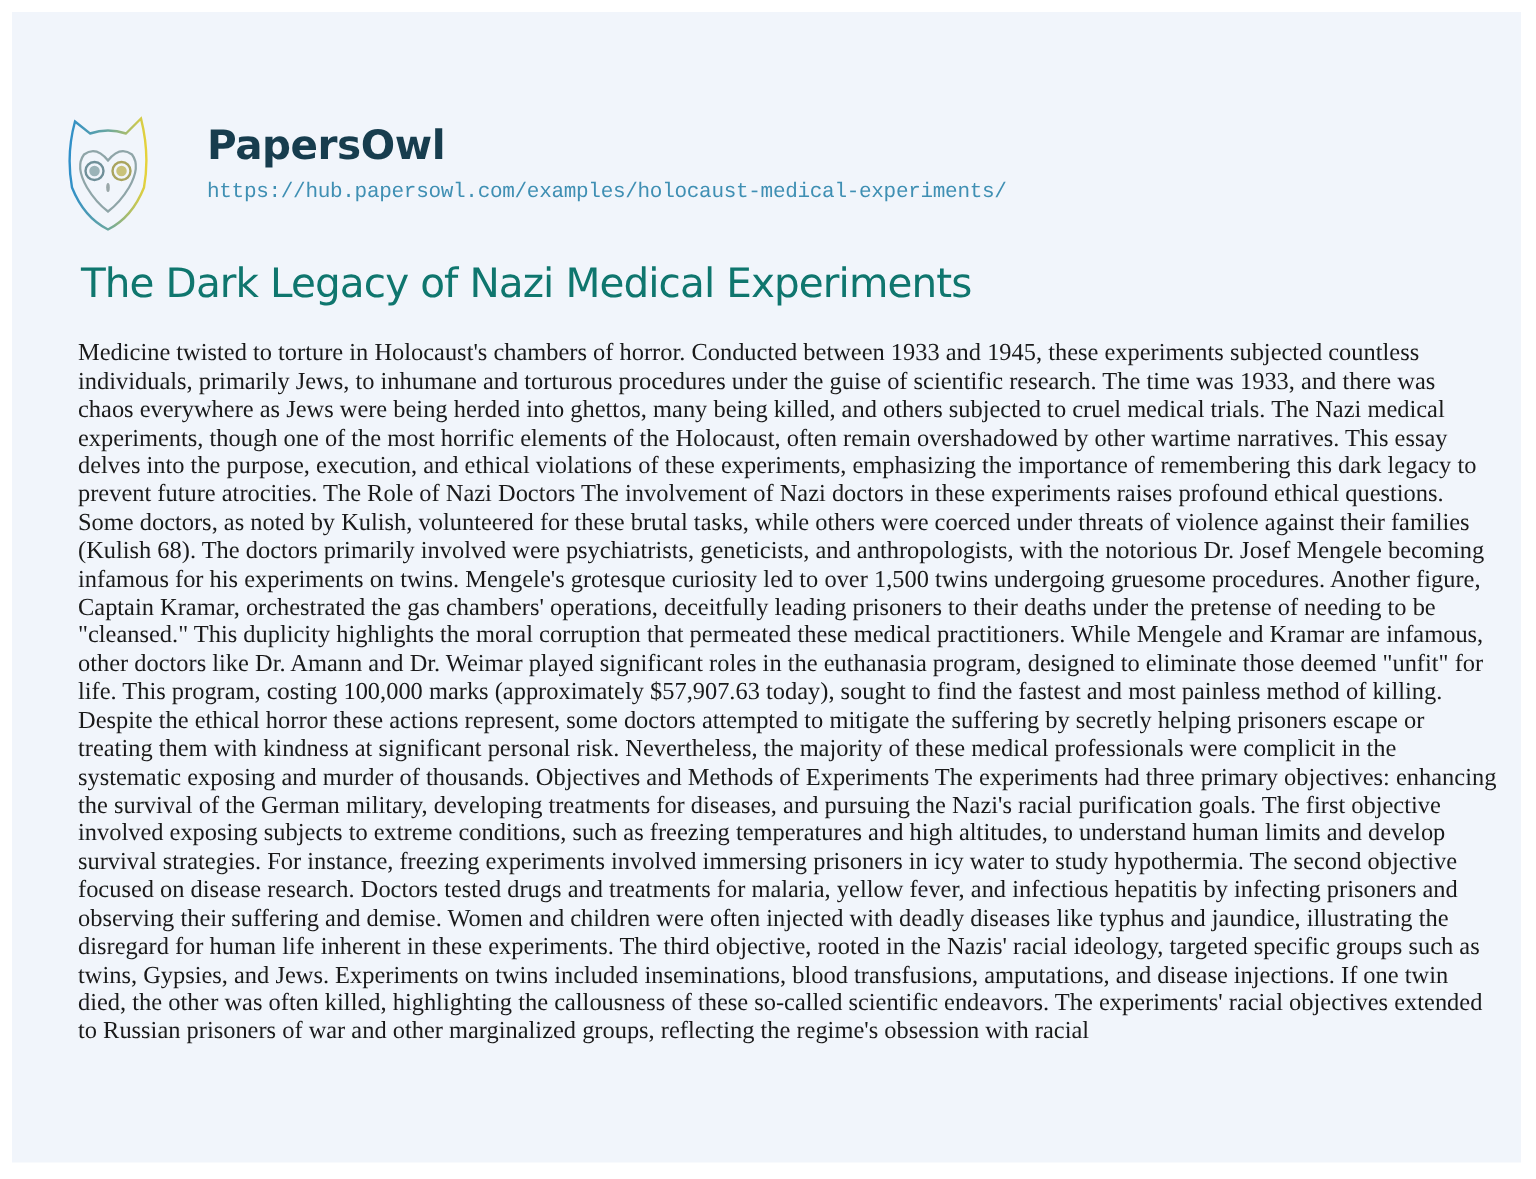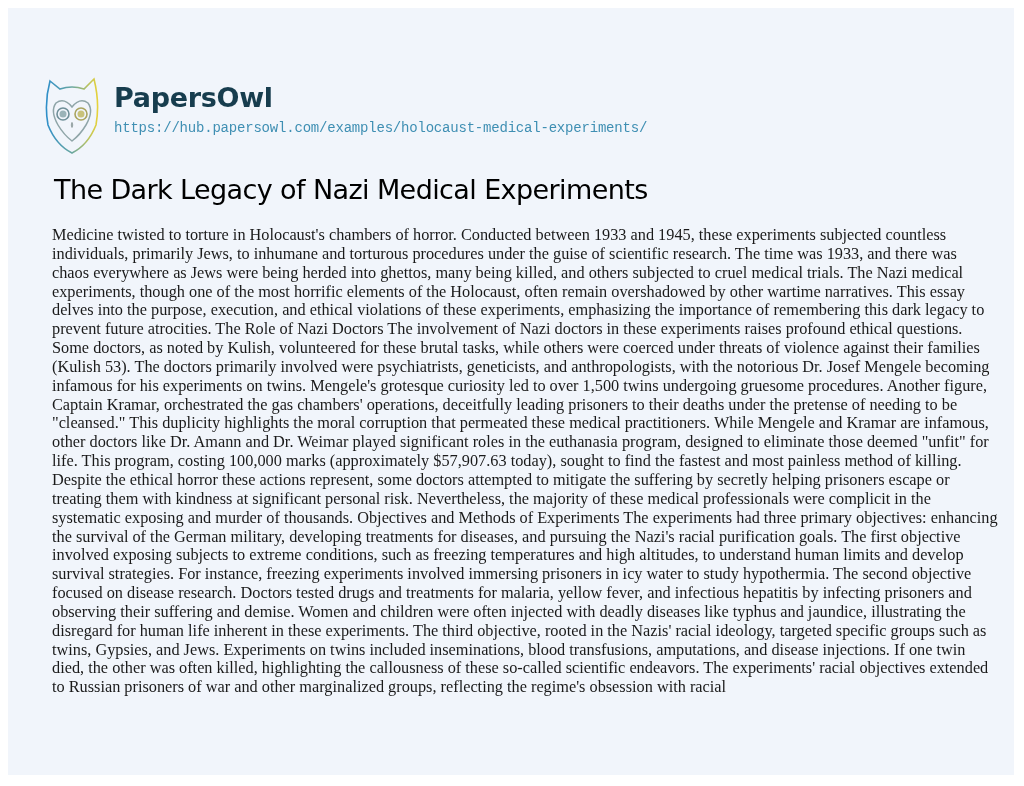--- a/index.html
+++ b/index.html
@@ -24,21 +24,21 @@
     top: 62px;
     display: flex;
     align-items: flex-start;
   }
   .logo {
     width: 56px;
     height: 82px;
     margin-top: 3px;
   }
   .brand {
-    margin-left: 14px;
+    margin-left: 38px;
     margin-top: 12px;
   }
   .brand-name {
     font-family: "DejaVu Sans", sans-serif;
     font-weight: bold;
     font-size: 27px;
     color: #173d4e;
     letter-spacing: -0.3px;
     line-height: 32px;
   }
@@ -50,21 +50,21 @@
     letter-spacing: -0.2px;
     white-space: nowrap;
   }
   .title {
     position: absolute;
     left: 46px;
     top: 166px;
     font-family: "DejaVu Sans", sans-serif;
     font-weight: normal;
     font-size: 27px;
-    color: #000000;
+    color: #0f766e;
     letter-spacing: -0.6px;
     margin: 0;
     white-space: nowrap;
   }
   .body-text {
     position: absolute;
     left: 44px;
     top: 218px;
     width: 930px;
     font-family: "Liberation Serif", serif;
@@ -109,21 +109,21 @@
   <h1 class="title">The Dark Legacy of Nazi Medical Experiments</h1>
 
   <div class="body-text">
     <span class="line">Medicine twisted to torture in Holocaust's chambers of horror. Conducted between 1933 and 1945, these experiments subjected countless</span>
     <span class="line">individuals, primarily Jews, to inhumane and torturous procedures under the guise of scientific research. The time was 1933, and there was</span>
     <span class="line">chaos everywhere as Jews were being herded into ghettos, many being killed, and others subjected to cruel medical trials. The Nazi medical</span>
     <span class="line">experiments, though one of the most horrific elements of the Holocaust, often remain overshadowed by other wartime narratives. This essay</span>
     <span class="line">delves into the purpose, execution, and ethical violations of these experiments, emphasizing the importance of remembering this dark legacy to</span>
     <span class="line">prevent future atrocities. The Role of Nazi Doctors The involvement of Nazi doctors in these experiments raises profound ethical questions.</span>
     <span class="line">Some doctors, as noted by Kulish, volunteered for these brutal tasks, while others were coerced under threats of violence against their families</span>
-    <span class="line">(Kulish 53). The doctors primarily involved were psychiatrists, geneticists, and anthropologists, with the notorious Dr. Josef Mengele becoming</span>
+    <span class="line">(Kulish 68). The doctors primarily involved were psychiatrists, geneticists, and anthropologists, with the notorious Dr. Josef Mengele becoming</span>
     <span class="line">infamous for his experiments on twins. Mengele's grotesque curiosity led to over 1,500 twins undergoing gruesome procedures. Another figure,</span>
     <span class="line">Captain Kramar, orchestrated the gas chambers' operations, deceitfully leading prisoners to their deaths under the pretense of needing to be</span>
     <span class="line">"cleansed." This duplicity highlights the moral corruption that permeated these medical practitioners. While Mengele and Kramar are infamous,</span>
     <span class="line">other doctors like Dr. Amann and Dr. Weimar played significant roles in the euthanasia program, designed to eliminate those deemed "unfit" for</span>
     <span class="line">life. This program, costing 100,000 marks (approximately $57,907.63 today), sought to find the fastest and most painless method of killing.</span>
     <span class="line">Despite the ethical horror these actions represent, some doctors attempted to mitigate the suffering by secretly helping prisoners escape or</span>
     <span class="line">treating them with kindness at significant personal risk. Nevertheless, the majority of these medical professionals were complicit in the</span>
     <span class="line">systematic exposing and murder of thousands. Objectives and Methods of Experiments The experiments had three primary objectives: enhancing</span>
     <span class="line">the survival of the German military, developing treatments for diseases, and pursuing the Nazi's racial purification goals. The first objective</span>
     <span class="line">involved exposing subjects to extreme conditions, such as freezing temperatures and high altitudes, to understand human limits and develop</span>

